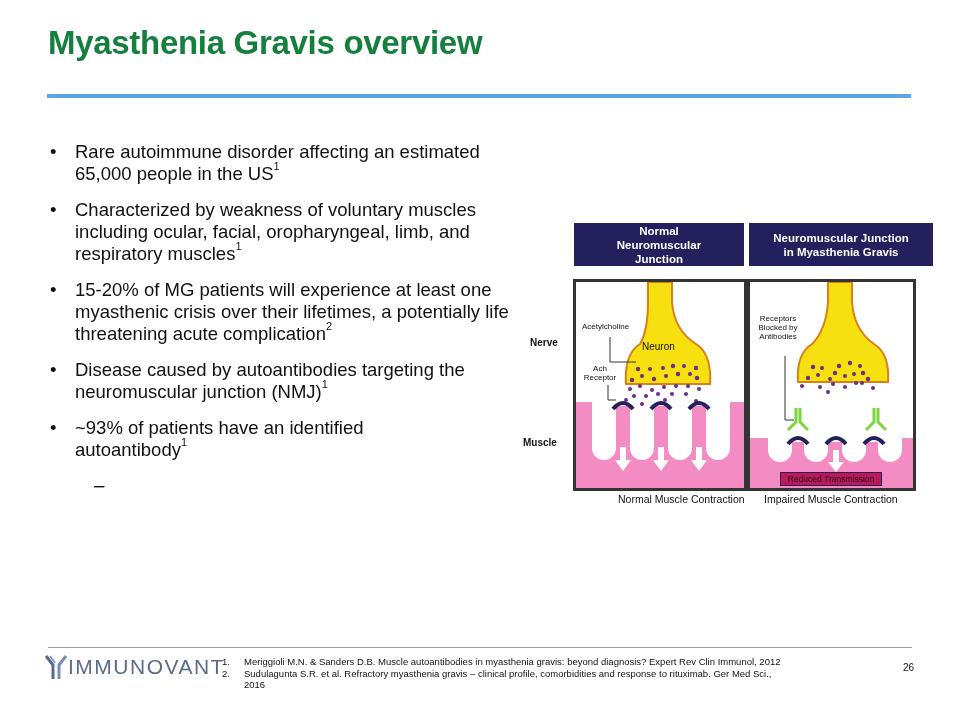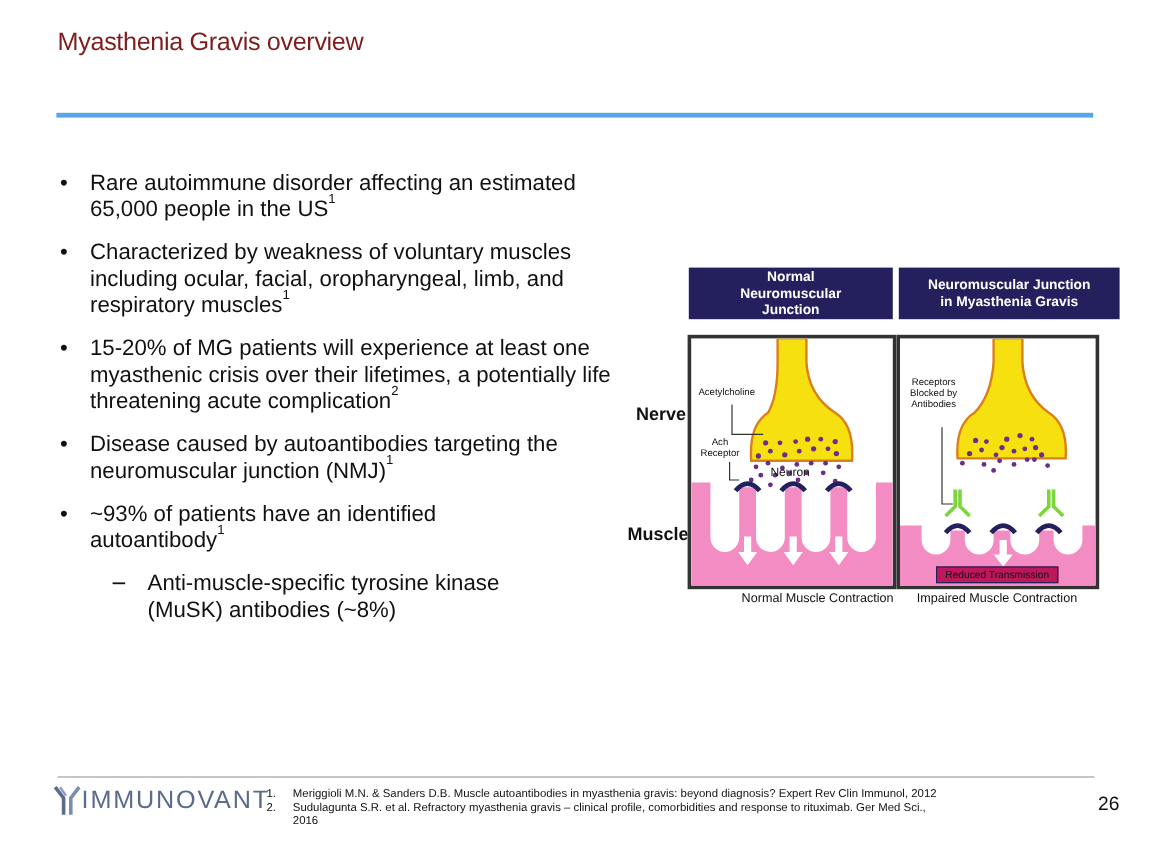--- a/index.html
+++ b/index.html
@@ -1,53 +1,53 @@
 <!DOCTYPE html>
 <html><head>
 <meta charset="utf-8">
 <style>
   html, body { margin:0; padding:0; }
   body { width:960px; height:720px; background:#ffffff; position:relative; overflow:hidden; font-family:"Liberation Sans", sans-serif; }
-  .title { position:absolute; left:48px; top:24px; font-size:21px; font-weight:normal; color:#7f1d1d; letter-spacing:-0.3px; }
+  .title { position:absolute; left:48px; top:24px; font-size:33px; font-weight:bold; color:#15803d; letter-spacing:-0.3px; }
   .title-rule { position:absolute; left:47px; top:94px; width:864px; height:4px; background:#5aa5e6; }
   .bullets { position:absolute; left:48px; top:141px; width:480px; color:#111; font-size:18.5px; line-height:22px; }
   .b { position:relative; padding-left:27px; margin-bottom:14px; }
   .b .dot { position:absolute; left:2px; top:0; }
   .sub { position:relative; padding-left:75px; margin-bottom:14px; }
   .sub .dash { position:absolute; left:46px; top:-1px; }
   sup { font-size:11px; vertical-align:top; position:relative; top:-2px; line-height:1; }
 
   .hdr { position:absolute; top:223px; height:43px; background:#24205e; color:#fff; font-weight:bold; font-size:11.5px; text-align:center; display:flex; align-items:center; justify-content:center; line-height:14px; }
-  .side-label { position:absolute; font-size:15px; font-weight:bold; color:#111; }
+  .side-label { position:absolute; font-size:10px; font-weight:bold; color:#111; }
   .panel { position:absolute; top:279px; width:174px; height:212px; border:3px solid #333; box-sizing:border-box; background:#fff; overflow:hidden; }
   .caption { position:absolute; top:493px; font-size:10.5px; color:#111; text-align:center; }
   .diag-label { position:absolute; font-size:8px; font-weight:normal; color:#111; text-align:center; line-height:9px; }
 
   .footer-rule { position:absolute; left:48px; top:647px; width:864px; height:1px; background:#a0a0a0; }
   .logo { position:absolute; left:44px; top:654px; display:flex; align-items:center; }
   .logo-text { font-size:21px; color:#5b6b8c; letter-spacing:1.5px; margin-left:0; font-weight:normal; }
   .refs { position:absolute; left:222px; top:656px; width:570px; font-size:9.5px; line-height:11px; color:#111; }
   .ref { position:relative; padding-left:22px; margin-bottom:1px; }
   .ref .n { position:absolute; left:0; }
-  .pagenum { position:absolute; left:903px; top:662px; font-size:16px; color:#111;margin-left:12px; }
+  .pagenum { position:absolute; left:903px; top:662px; font-size:10px; color:#111; }
 </style>
 </head>
 <body>
 
 <div class="title">Myasthenia Gravis overview</div>
 <div class="title-rule"></div>
 
 <div class="bullets">
   <div class="b"><span class="dot">•</span><span>Rare autoimmune disorder affecting an estimated 65,000 people in the US</span><sup>1</sup></div>
   <div class="b"><span class="dot">•</span><span>Characterized by weakness of voluntary muscles including ocular, facial, oropharyngeal, limb, and respiratory muscles</span><sup>1</sup></div>
   <div class="b"><span class="dot">•</span><span>15-20% of MG patients will experience at least one myasthenic crisis over their lifetimes, a potentially life threatening acute complication</span><sup>2</sup></div>
   <div class="b"><span class="dot">•</span><span>Disease caused by autoantibodies targeting the neuromuscular junction (NMJ)</span><sup>1</sup></div>
   <div class="b" style="width:360px"><span class="dot">•</span><span>~93% of patients have an identified autoantibody</span><sup>1</sup></div>
   <div class="sub" style="width:340px"><span class="dash">–</span></div>
-  <div class="sub" style="width:360px"><span class="dash">–</span><span>Anti-muscle-specific tyrosine kinase (MuSK) antibodies (~8%)</span></div>
+  <div class="sub" style="width:360px"><span class="dash">–</span></div>
 </div>
 
 <div class="hdr" style="left:574px;width:170px;padding:0 38px;box-sizing:border-box;">Normal Neuromuscular Junction</div>
 <div class="hdr" style="left:749px;width:184px;padding:0 24px;box-sizing:border-box;text-align:center;">Neuromuscular Junction in Myasthenia Gravis</div>
 
 <div class="side-label" style="left:530px;top:337px;">Nerve</div>
 <div class="side-label" style="left:523px;top:437px;">Muscle</div>
 
 <div class="panel" style="left:573px;">
   <svg width="168" height="206" viewBox="0 0 168 206">
@@ -93,21 +93,21 @@
       <path d="M44 165 L50 165 L50 178 L55 178 L47 189 L39 178 L44 178 Z"></path>
       <path d="M82 165 L88 165 L88 178 L93 178 L85 189 L77 178 L82 178 Z"></path>
       <path d="M120 165 L126 165 L126 178 L131 178 L123 189 L115 178 L120 178 Z"></path>
     </g>
     <polyline points="34,55 34,80 60,80" fill="none" stroke="#333" stroke-width="1"></polyline>
     <polyline points="32,103 32,118 40,118" fill="none" stroke="#333" stroke-width="1"></polyline>
   </svg>
 </div>
 <div class="diag-label" style="left:582px;top:322px;">Acetylcholine</div>
 <div class="diag-label" style="left:582px;top:364px;width:36px;">Ach Receptor</div>
-<div class="diag-label" style="left:642px;top:342px;font-size:10px;margin-top:48px;">Neuron</div>
+<div class="diag-label" style="left:642px;top:342px;font-size:10px;">Neuron</div>
 
 <div class="panel" style="left:747px;width:169px;">
   <svg width="163" height="206" viewBox="0 0 163 206">
     <path d="M78 0 L102 0 L102 20 Q104 48 124 62 Q140 72 138 100 L48 100 Q46 72 62 62 Q76 48 78 20 Z" fill="#f7e00f" stroke="#d9801a" stroke-width="2"></path>
     <g fill="#6a2d8a">
       <circle cx="63" cy="85" r="2.2"></circle>
         <circle cx="72" cy="86" r="2"></circle>
         <circle cx="89" cy="84" r="2.2"></circle>
         <circle cx="100" cy="81" r="2.2"></circle>
         <circle cx="110" cy="84" r="2"></circle>

